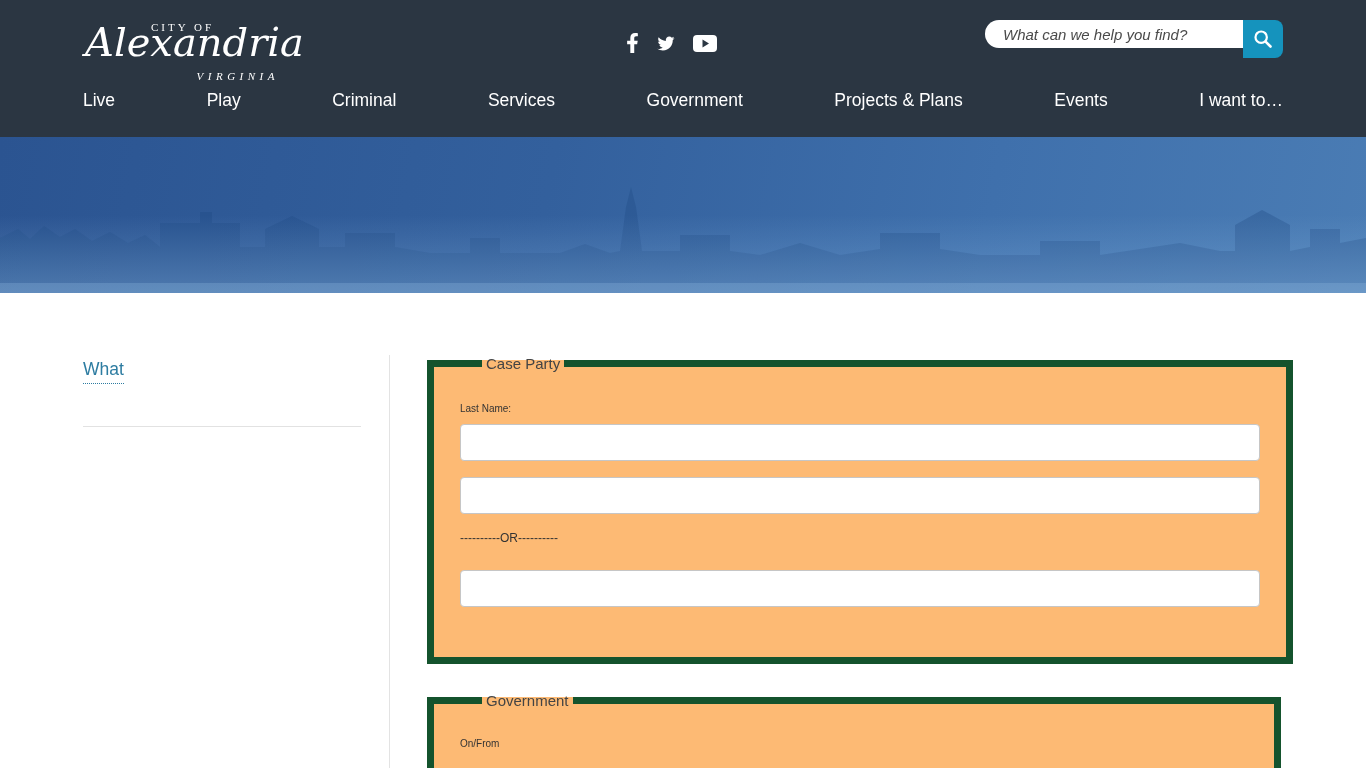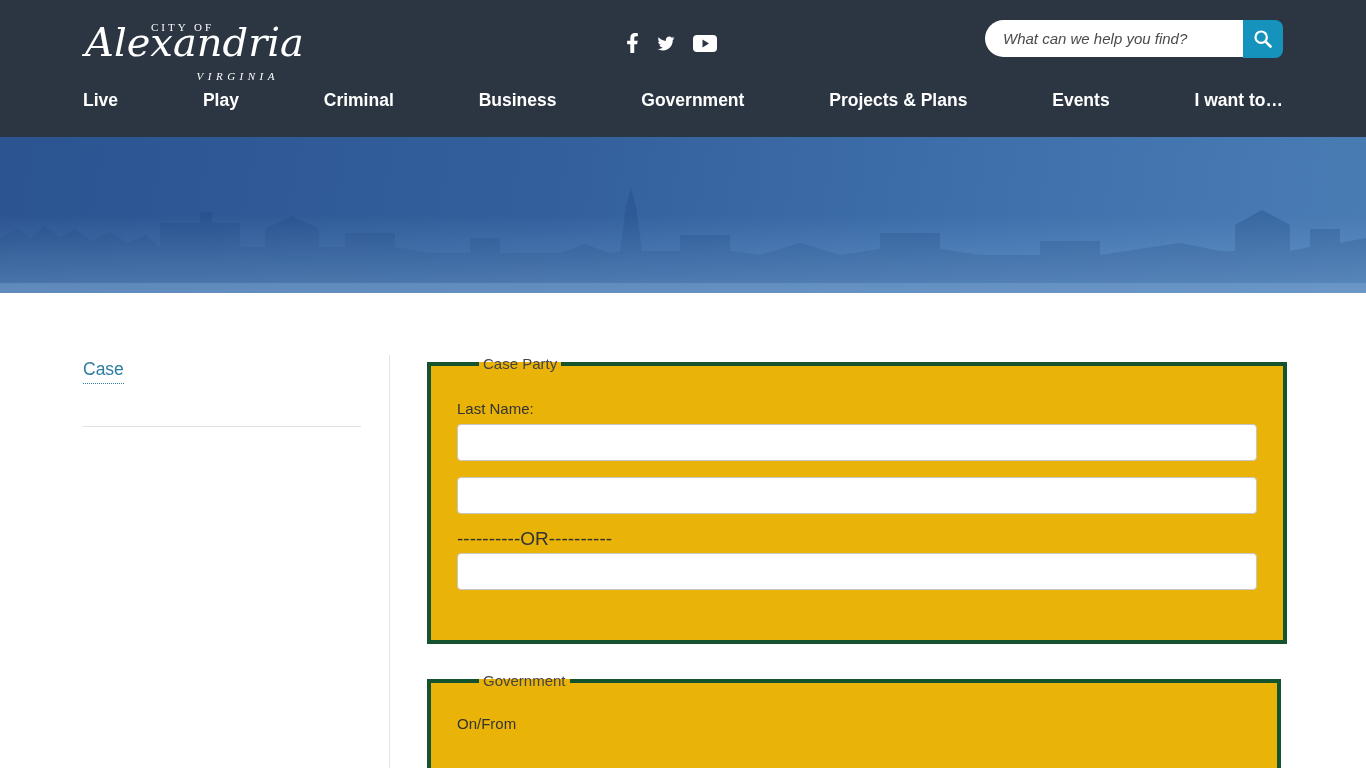--- a/index.html
+++ b/index.html
@@ -17,57 +17,57 @@
   .logo .state { position: absolute; right: 2px; bottom: 0; font-family: "Liberation Serif", serif;
     font-size: 11px; letter-spacing: 4.5px; font-style: italic; }
 
   .top-nav { position: absolute; left: 310px; top: 32px; display: flex; gap: 37px; }
   .top-nav a { color: #fff; font-size: 16px; text-decoration: none; cursor: pointer; }
 
   .social { position: absolute; left: 626px; top: 31px; height: 24px; display: flex; align-items: center; gap: 17px; }
   .social .s-icon { display: inline-flex; align-items: center; justify-content: center; cursor: pointer; }
 
   .search-form { position: absolute; left: 985px; top: 20px; width: 298px; height: 38px; display: flex; }
-  .search-input { width: 258px; height: 37px; border: none; outline: none;
+  .search-input { width: 258px; height: 28px; border: none; outline: none;
     border-radius: 19px 0 0 19px; padding: 0 14px 0 18px; font-size: 15px; color: #333; background: #fff; }
   .search-input::placeholder { font-style: italic; color: #4a4a4a; }
   .search-btn { width: 40px; height: 38px; border: none; background: #1593bd;
     border-radius: 0 8px 8px 0; cursor: pointer; display: flex; align-items: center; justify-content: center; }
 
   .main-nav { position: absolute; left: 83px; top: 90px; width: 1200px;
     display: flex; justify-content: space-between; }
-  .main-nav a { color: #fff; font-size: 17.5px; font-weight: 700; text-decoration: none; cursor: pointer; }
+  .main-nav a { color: #fff; font-size: 17.5px; font-weight: 400; text-decoration: none; cursor: pointer; }
 
   
   .banner { position: relative; width: 1366px; height: 156px; overflow: hidden;
     background: linear-gradient(100deg, #2b5491 0%, #33609d 40%, #3f70ac 72%, #4a7cb4 100%); }
   .banner-light { position: absolute; left: 0; bottom: 0; width: 100%; height: 78px;
     background: linear-gradient(to bottom, rgba(255,255,255,0) 0%, rgba(150,195,235,0.35) 100%); }
   .skyline { position: absolute; left: 0; bottom: 0; width: 1366px; height: 110px; display: block; }
   .banner-title { position: absolute; left: 83px; top: 193px; color: #fff; font-size: 27px;
     font-weight: 400; letter-spacing: .2px; }
   .banner-wrap { position: relative; }
 
   
   .content { display: flex; margin: 62px 83px 0 83px; align-items: stretch; }
   .sidebar { width: 307px; flex: 0 0 307px; border-right: 1px solid #e3e3e3; padding-top: 4px; }
   .home-link { display: inline-block; color: #2d7ca1; font-size: 17.5px; text-decoration: none;
     border-bottom: 1px dotted #2d7ca1; padding-bottom: 3px; cursor: pointer; }
   .sidebar-divider { width: 278px; border: none; border-top: 1px solid #e2e2e2; margin-top: 42px; }
 
   .form-col { margin-left: 37px; width: 854px; }
-  fieldset { width: 854px; background: #eab308; border: 4px solid #14532d;
+  fieldset { width: 854px; background: #fdba74; border: 7px solid #14532d;
     padding: 28px 26px 34px 26px; }
   fieldset.initiated { margin-top: 28px; padding-top: 26px; padding-bottom: 60px; }
   legend { font-size: 15px; color: #444; padding: 0 4px; margin-left: 22px; }
-  .field-label { display: block; font-size: 15px; color: #333; line-height: 17px; margin-bottom: 7px; }
+  .field-label { display: block; font-size: 10px; color: #333; line-height: 17px; margin-bottom: 7px; }
   .text-input { display: block; width: 800px; height: 37px; background: #fff;
     border: 1px solid #c6c6c6; border-radius: 4px; margin-bottom: 16px; padding: 0 10px;
     font-size: 15px; color: #333; outline: none; }
-  .or-text { display: block; font-size: 19px; color: #333; line-height: 17px; margin-bottom: 6px; }
+  .or-text { display: block; font-size: 12px; color: #333; line-height: 17px; margin-bottom: 23px; }
 </style>
 </head>
 <body>
 
 <header class="site-header">
 
   <div class="logo">
     <span class="city-of">CITY OF</span>
     <span class="script">Alexandria</span>
     <span class="state">VIRGINIA</span>
@@ -100,21 +100,21 @@
         <circle cx="10" cy="10" r="6.2" fill="none" stroke="#fff" stroke-width="2.4"></circle>
         <line x1="14.8" y1="14.8" x2="20.2" y2="20.2" stroke="#fff" stroke-width="2.8" stroke-linecap="round"></line>
       </svg>
     </button>
   </div>
 
   <nav class="main-nav">
     <a>Live</a>
     <a>Play</a>
     <a>Criminal</a>
-    <a>Business</a>
+    <a>Services</a>
     <a>Government</a>
     <a>Projects &amp; Plans</a>
     <a>Events</a>
     <a>I want to…</a>
   </nav>
 </header>
 
 <div class="banner-wrap">
   <div class="banner">
     <svg class="skyline" viewBox="0 0 1366 110" preserveAspectRatio="none">
@@ -136,21 +136,21 @@
       <rect x="0" y="100" width="1366" height="10" fill="#8bb3dc" fill-opacity="0.30"></rect>
     </svg>
     <div class="banner-light"></div>
   </div>
   <h1 class="banner-title">Criminal Case Search</h1>
 </div>
 
 <div class="content">
 
   <aside class="sidebar">
-    <a class="home-link">Case</a>
+    <a class="home-link">What</a>
     <hr class="sidebar-divider">
   </aside>
 
   <main class="form-col">
 
     <fieldset class="case-party">
       <legend>Case Party</legend>
 
       <label class="field-label">Last Name:</label>
       <input class="text-input" type="text" value="" style="">

